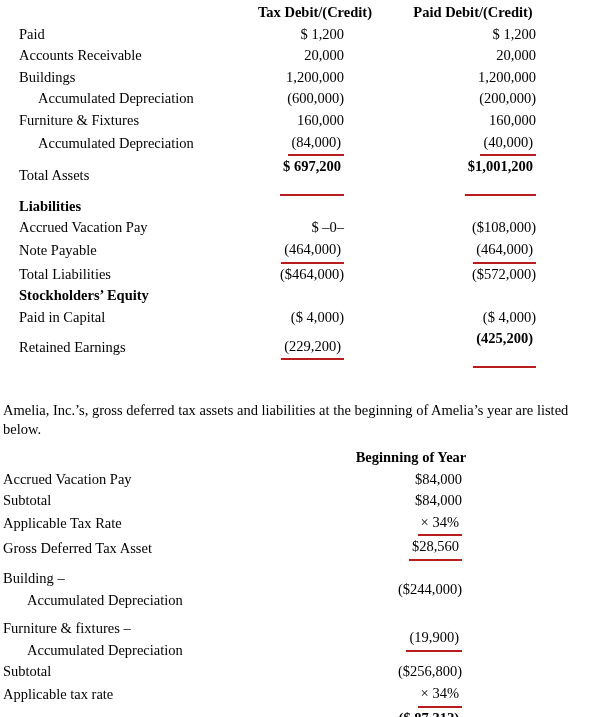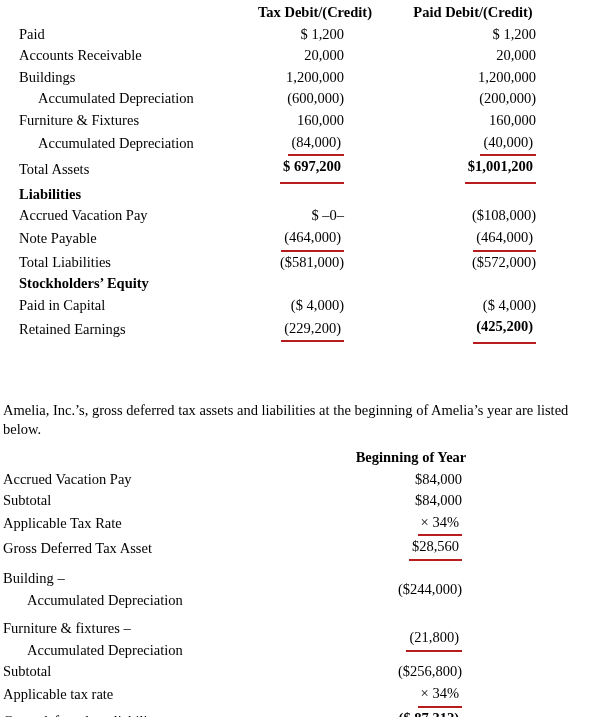--- a/index.html
+++ b/index.html
@@ -75,21 +75,21 @@
 
   
   .u, .ub {
     display: inline-block;
     border-bottom: 2px solid #b91c1c;
     padding: 0 3px 1px 3px;
   }
   .ub {
     font-weight: bold;
     border-bottom-width: 2px;
-    padding-bottom: 4px;
+    padding-bottom: 16px;
   }
 
   .two-line {
     white-space: normal;
     line-height: 18px;
   }
   .two-line .l2 { display: block; }
   .indent2 {
     display: block;
     padding-left: 24px;
@@ -184,21 +184,21 @@
       </tr>
 
       <tr>
         <td class="lbl">Note Payable</td>
         <td class="num tax"><span class="u">(464,000)</span></td>
         <td class="num book"><span class="u">(464,000)</span></td>
       </tr>
 
       <tr>
         <td class="lbl">Total Liabilities</td>
-        <td class="num tax">($581,000)</td>
+        <td class="num tax">($464,000)</td>
         <td class="num book">($572,000)</td>
       </tr>
 
       <tr>
         <td class="lbl section">Stockholders’ Equity</td>
         <td class="num tax"></td>
         <td class="num book"></td>
       </tr>
 
       <tr>
@@ -257,21 +257,21 @@
           <span class="l2 indent2">Accumulated Depreciation</span>
         </td>
         <td class="num">($244,000)</td>
       </tr>
 
       <tr class="sp-top">
         <td class="lbl two-line">
           <span class="l1">Furniture &amp; fixtures –</span>
           <span class="l2 indent2">Accumulated Depreciation</span>
         </td>
-        <td class="num"><span class="u">(21,800)</span></td>
+        <td class="num"><span class="u">(19,900)</span></td>
       </tr>
 
       <tr>
         <td class="lbl">Subtotal</td>
         <td class="num">($256,800)</td>
       </tr>
 
       <tr>
         <td class="lbl">Applicable tax rate</td>
         <td class="num"><span class="u">×   34%</span></td>

